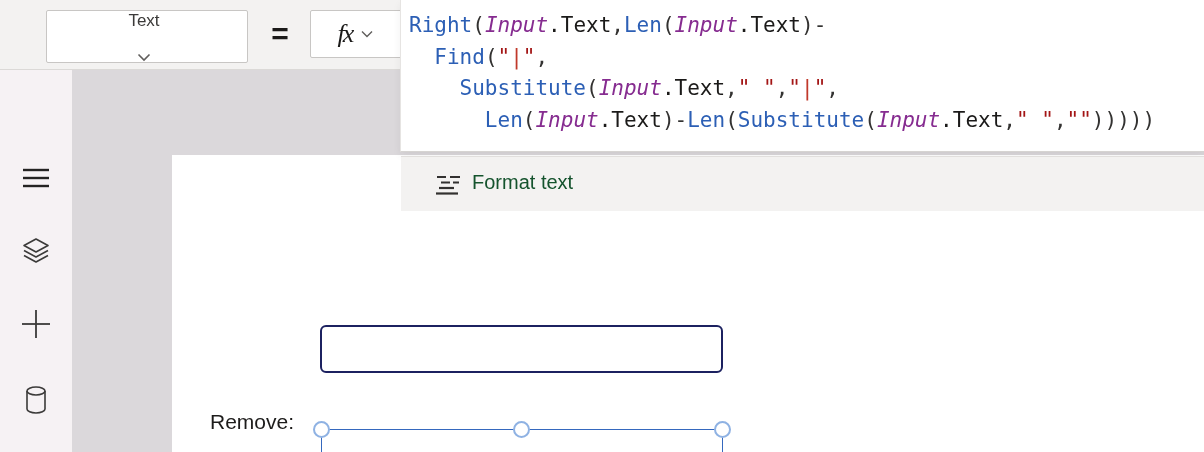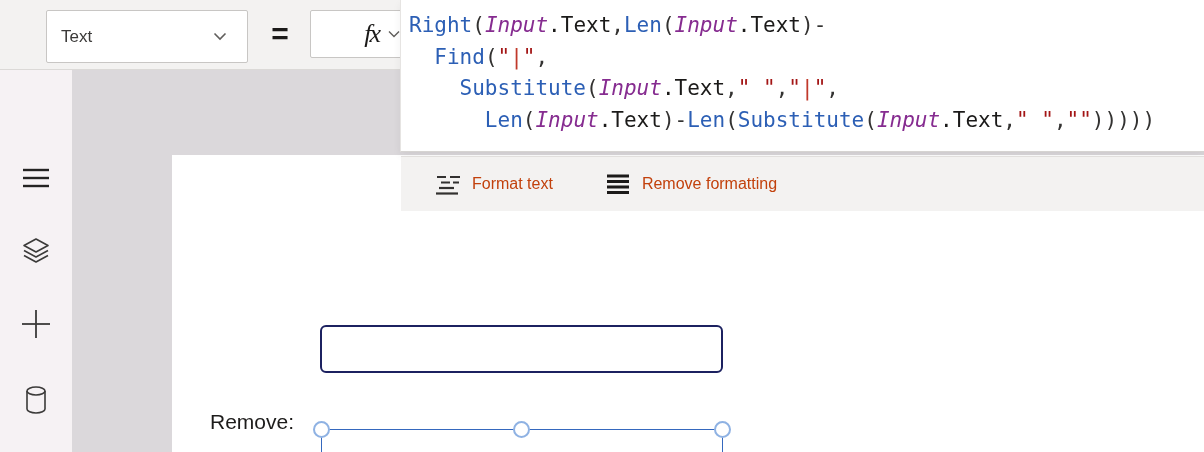--- a/index.html
+++ b/index.html
@@ -5,28 +5,28 @@
   * { margin:0; padding:0; box-sizing:border-box; }
   html,body { width:1204px; height:452px; overflow:hidden; background:#fff;
               font-family:"Liberation Sans", sans-serif; }
   #app { position:relative; width:1204px; height:452px; overflow:hidden; background:#fff; }
 
   
   .topbar { position:absolute; left:0; top:0; width:1204px; height:70px;
             background:#f3f2f1; border-bottom:1px solid #dbd9d7; }
   .prop-select { position:absolute; left:46px; top:10px; width:202px; height:53px;
                  background:#fff; border:1px solid #c8c6c4; border-radius:2px;
-                 display:flex; align-items:center; padding:0 20px 0 14px; cursor:pointer; }
+                 display:flex; align-items:center; padding:0 20px 0 14px; cursor:pointer;flex-direction:column; }
   .prop-select .val { flex:1; font-size:17px; color:#3b3a39; }
   .equals { position:absolute; left:258px; top:10px; width:44px; height:48px;
             display:flex; align-items:center; justify-content:center;
             font-size:30px; font-weight:700; color:#1b1a19; }
   .fx-btn { position:absolute; left:310px; top:10px; width:91px; height:48px;
             background:#fff; border:1px solid #c8c6c4; border-radius:2px 0 0 2px;
-            display:flex; align-items:center; justify-content:flex-end; gap:9px; cursor:pointer; }
+            display:flex; align-items:center; justify-content:center; gap:9px; cursor:pointer; }
   .fx-btn .fx { font-family:"Liberation Serif", serif; font-style:italic;
                 font-size:26px; color:#1b1a19; letter-spacing:-2px; }
   .chev { display:inline-block; }
 
   
   .formula-panel { position:absolute; left:400px; top:0; width:804px; height:152px;
                    background:#fff; border-left:1px solid #e6e4e2;
                    border-bottom:1px solid #d6d4d2; z-index:5;
                    box-shadow:0 4px 8px rgba(0,0,0,0.06); }
   .code-area { position:absolute; left:0; top:0; right:0; height:156px;
@@ -34,22 +34,22 @@
                font-size:21px; line-height:31.5px; white-space:pre; overflow:hidden; cursor:text; }
   .tk-fn   { color:#2c5fb5; }
   .tk-ctl  { color:#862c90; font-style:italic; }
   .tk-txt  { color:#1b1a19; }
   .tk-punc { color:#333231; }
   .tk-str  { color:#a31515; }
   .tk-pstr { color:#c0392b; }
   .formula-footer { position:absolute; left:0; top:156px; right:0; height:55px;
                     background:#f3f2f1; border-top:1px solid #e1dfdd;
                     display:flex; align-items:center; padding-left:33px; }
-  .footer-btn { display:flex; align-items:center; gap:11px; cursor:pointer;
-                font-size:16px; color:#c2410c; margin-right:52px; }
+  .footer-btn { display:flex; gap:11px; cursor:pointer;
+                font-size:20px; color:#14532d; margin-right:52px; }
 
   
   .sidebar { position:absolute; left:0; top:70px; width:72px; height:382px;
              background:#f6f2f4; z-index:2; }
   .side-btn { position:absolute; left:50%; transform:translateX(-50%);
               width:44px; height:40px; display:flex; align-items:center;
               justify-content:center; cursor:pointer; }
 
   
   .workspace { position:absolute; left:72px; top:70px; right:0; bottom:0; background:#dbd8db; }
@@ -155,27 +155,16 @@
         <span>
           <svg width="27" height="27" viewBox="0 0 27 27" stroke="#323130" stroke-width="2.2">
               <path d="M3 6 H12 M16 6 H26"></path>
               <path d="M7 11.5 H16 M19 11.5 H25"></path>
               <path d="M5 17 H20"></path>
               <path d="M2 22.5 H24"></path>
             </svg>
         </span>
         <span>Format text</span>
       </div>
-      <div class="footer-btn">
-        <span>
-          <svg width="26" height="25" viewBox="0 0 26 25" stroke="#1b1a19" stroke-width="3">
-              <line x1="2" y1="4" x2="24" y2="4"></line>
-              <line x1="2" y1="9.5" x2="24" y2="9.5"></line>
-              <line x1="2" y1="15" x2="24" y2="15"></line>
-              <line x1="2" y1="20.5" x2="24" y2="20.5"></line>
-            </svg>
-        </span>
-        <span>Remove formatting</span>
-      </div>
     </div>
   </div>
 
 </div>
 
 </body></html>

